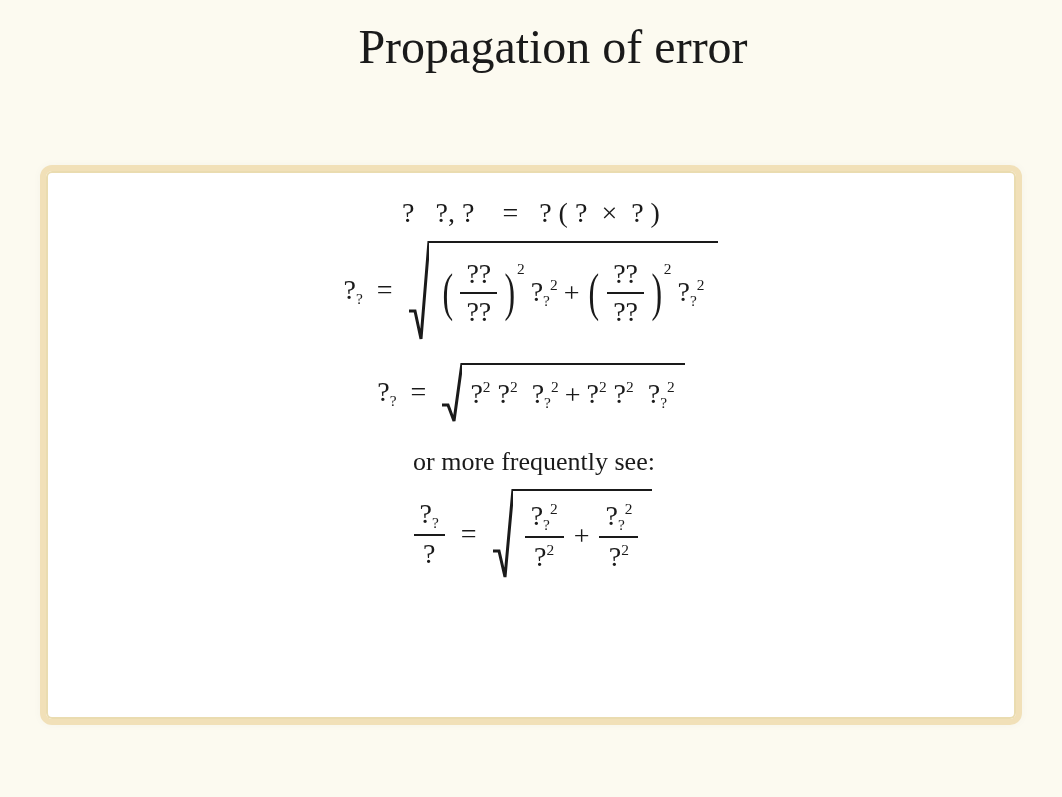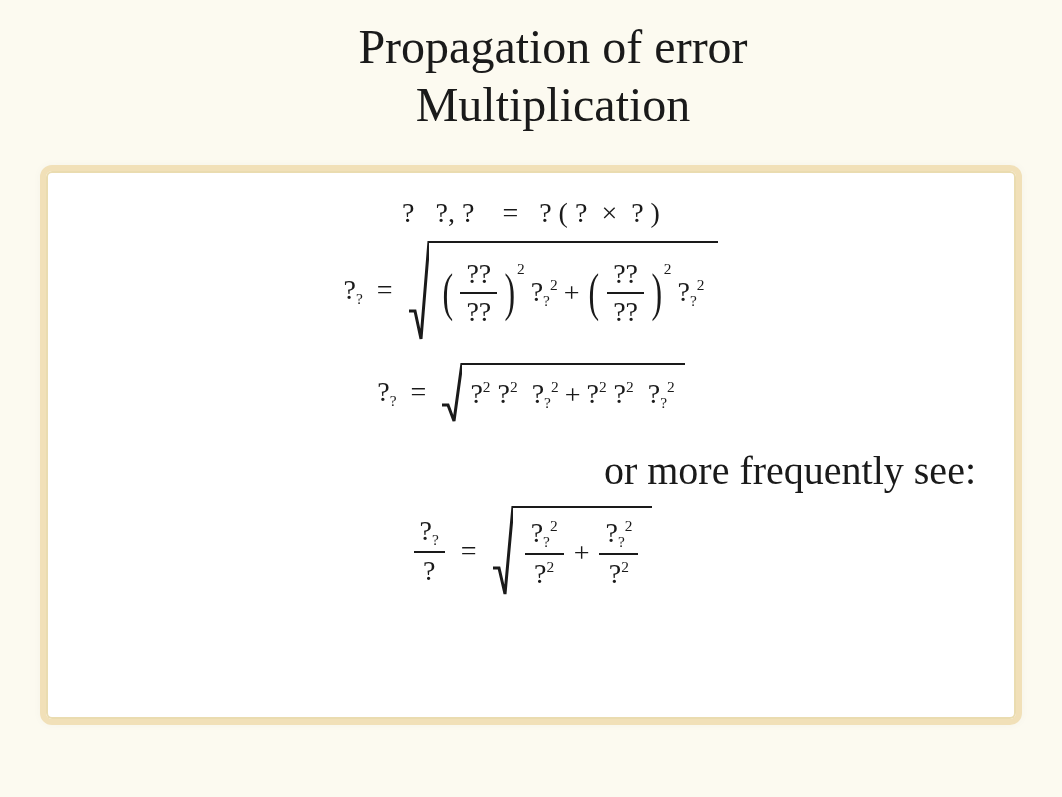--- a/index.html
+++ b/index.html
@@ -107,43 +107,42 @@
     align-items:center;
     vertical-align:middle;
   }
   .supblock {
     font-size: 0.55em;
     align-self: flex-start;
     margin-top: 2px;
     margin-left: -2px;
   }
   .caption {
-    text-align: right;
-    font-size: 40px;
+    text-align: center;
+    font-size: 26px;
     margin: 24px 0 8px 6px;
   }
   .row {
     display:flex;
     justify-content:center;
     align-items:center;
     gap: 12px;
     margin: 12px 0 22px 0;
     font-size: 28px;
   }
   .row .lhs { white-space: nowrap; }
   .eq2 .sqrt-body { padding: 10px 14px 8px 10px; }
 </style>
 </head>
 <body>
 
 <div class="slide">
 
   <div class="title">
     <div>Propagation of error</div>
-    <div>Multiplication</div>
   </div>
 
   <div class="content-box">
 
     <div class="mathline">
       <span>?</span>&nbsp;&nbsp;
       <span>?</span><span>,</span>
       <span>?</span>
       &nbsp;&nbsp;&nbsp;<span>=</span>&nbsp;&nbsp;
       <span>?</span>

